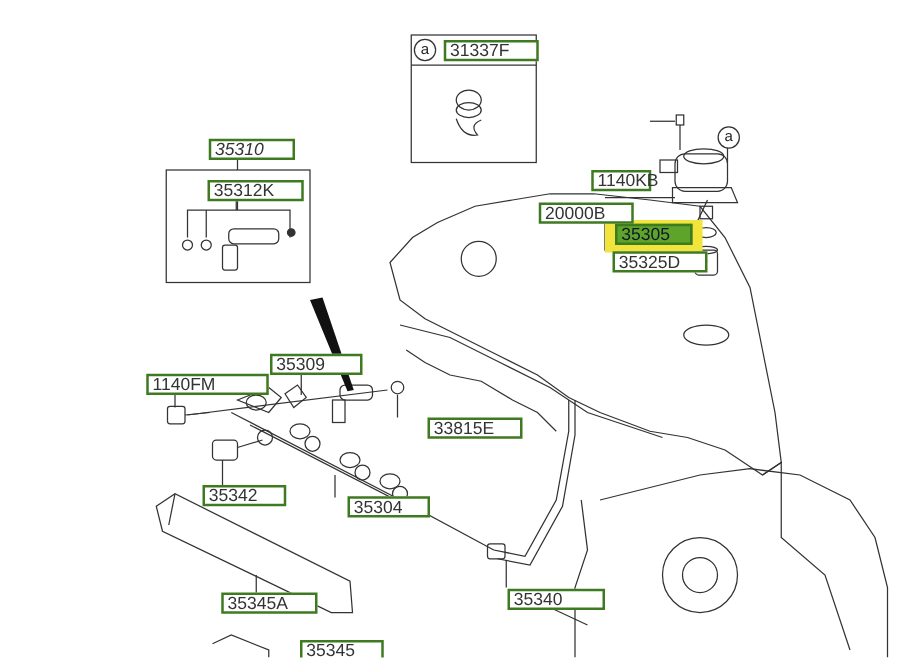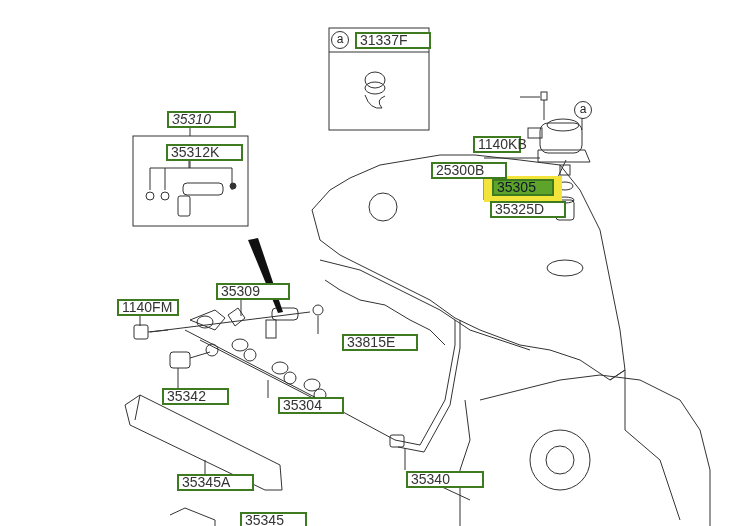--- a/index.html
+++ b/index.html
@@ -115,23 +115,23 @@
 
 <div class="highlight-bg" style="left:484px; top:176px; width:78px; height:26px;"></div>
 
 <div class="ref-a" style="left:331px; top:31px;">a</div>
 <div class="ref-a" style="left:574px; top:101px;">a</div>
 
 <div class="label" style="left:355px; top:32px; width:76px;">31337F</div>
 <div class="label" style="left:167px; top:111px; width:69px;font-style:italic;">35310</div>
 <div class="label" style="left:166px; top:144px; width:77px;">35312K</div>
 <div class="label" style="left:473px; top:89px; width:48px;margin-top:47px;">1140KB</div>
-<div class="label" style="left:431px; top:162px; width:76px;">25300B</div>
+<div class="label" style="left:431px; top:162px; width:76px;">20000B</div>
 <div class="label hl" style="left:492px; top:179px; width:62px;">35305</div>
 <div class="label" style="left:490px; top:201px; width:76px;">35325D</div>
 <div class="label" style="left:216px; top:283px; width:74px;">35309</div>
-<div class="label" style="left:117px; top:299px; width:62px;">1140FM</div>
+<div class="label" style="left:117px; top:299px; width:98px;">1140FM</div>
 <div class="label" style="left:294px; top:334px; width:76px;margin-left:48px;">33815E</div>
 <div class="label" style="left:162px; top:388px; width:67px;">35342</div>
 <div class="label" style="left:248px; top:397px; width:66px;margin-left:30px;">35304</div>
 <div class="label" style="left:406px; top:471px; width:78px;">35340</div>
 <div class="label" style="left:177px; top:474px; width:77px;">35345A</div>
 <div class="label" style="left:240px; top:512px; width:67px;">35345</div>
 
 </body></html>

